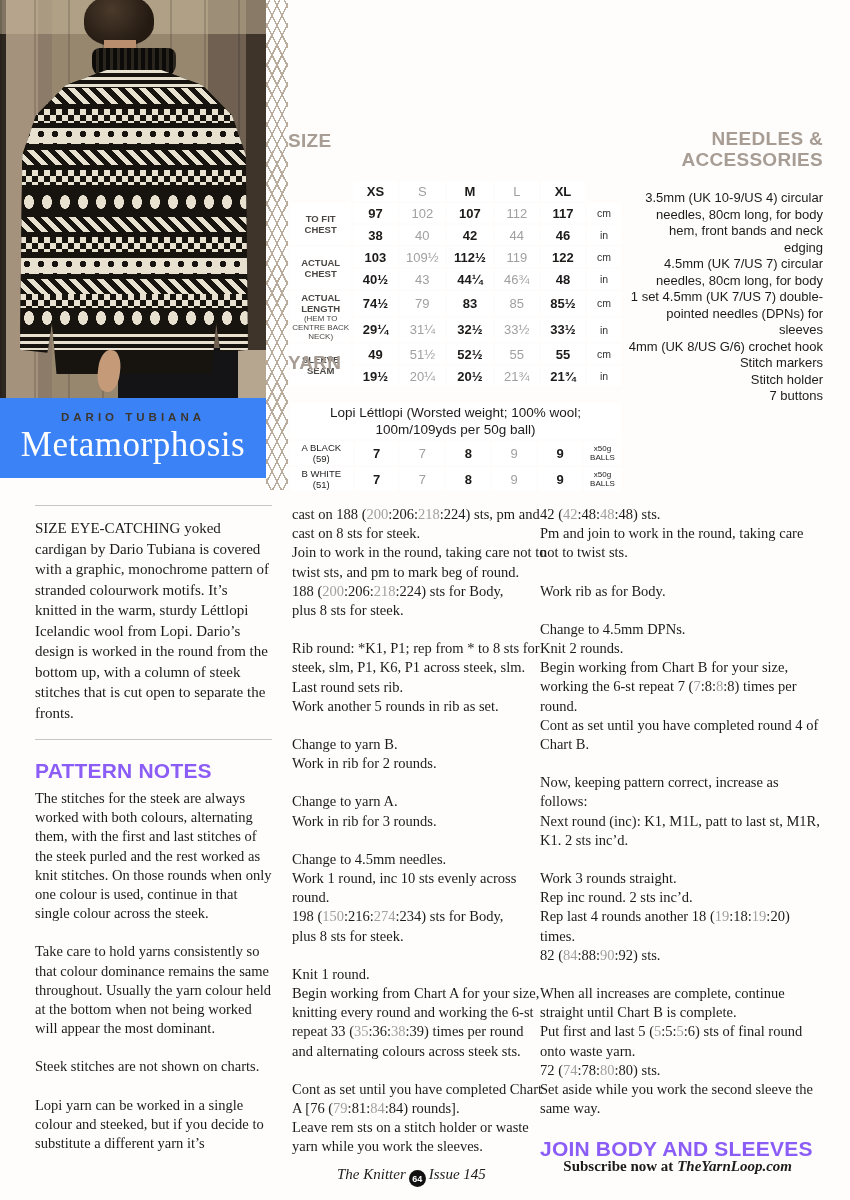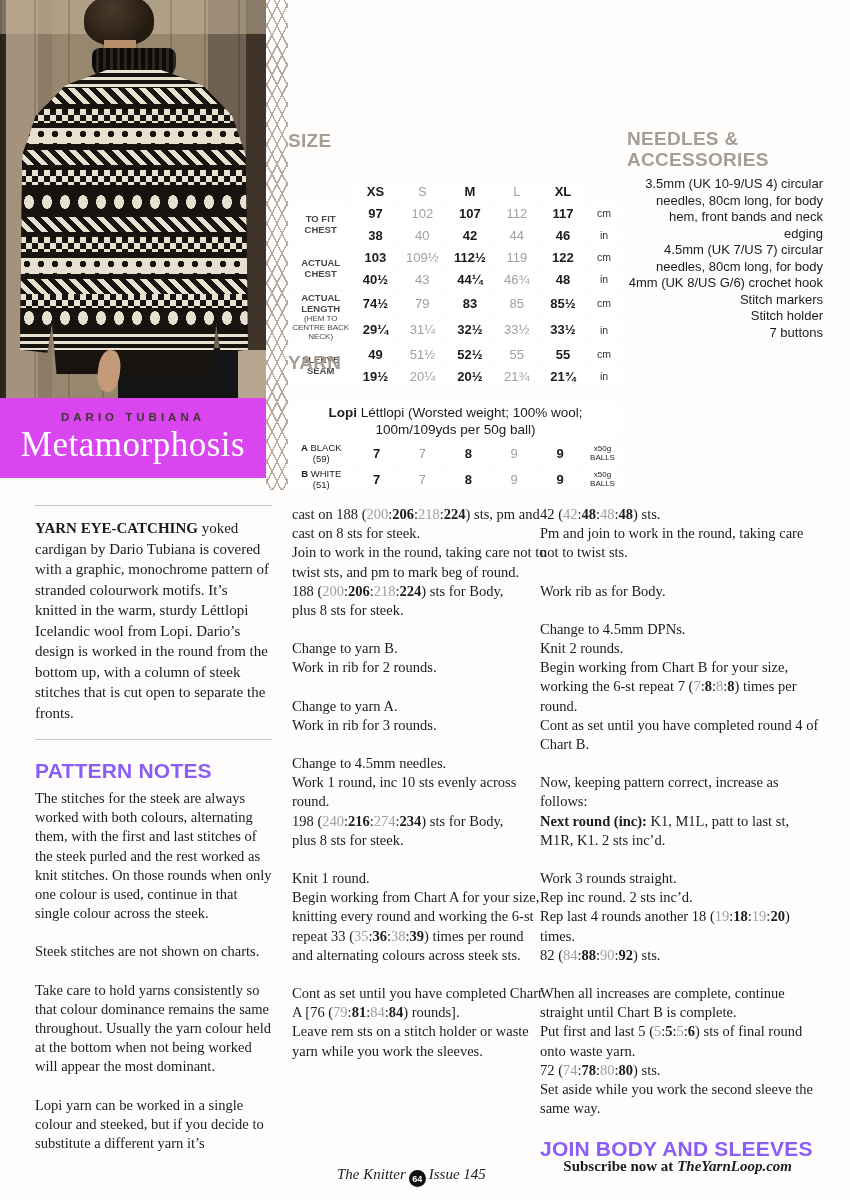--- a/index.html
+++ b/index.html
@@ -32,21 +32,21 @@
   .collar{position:absolute;left:92px;top:48px;width:84px;height:30px;border-radius:8px 8px 14px 14px;
     background:repeating-linear-gradient(90deg,#0d0b09 0 4px,#2a251d 4px 7px);}
 
   
   .stitch-strip{position:absolute;left:266px;top:0;width:22px;height:490px;background:#fff;
     background-image:
       repeating-linear-gradient(63deg, rgba(0,0,0,0) 0 4px, #b9ac9d 4px 5.5px, rgba(0,0,0,0) 5.5px 9px),
       repeating-linear-gradient(-63deg, rgba(0,0,0,0) 0 4px, #b9ac9d 4px 5.5px, rgba(0,0,0,0) 5.5px 9px);}
 
   
-  .title-band{position:absolute;left:0;top:398px;width:266px;height:80px;background:#d946ef;
+  .title-band{position:absolute;left:0;top:398px;width:266px;height:80px;background:#3b82f6;
     text-align:center;}
   .author{margin-top:13px;font:700 11.5px "Liberation Sans",sans-serif;letter-spacing:4px;color:#3d362f;}
   .pattern-title{margin-top:2px;font:400 35px "Liberation Serif",serif;color:#ffffff;letter-spacing:.5px;}
 
   
   .sec-h{font:700 19px "Liberation Sans",sans-serif;color:#a79d94;letter-spacing:.3px;line-height:21px;}
   .col-heading{margin:20px 0 7px;font:700 21px "Liberation Sans",sans-serif;color:#8b5cf6;letter-spacing:.2px;line-height:22px;}
 
   
   .size-area{position:absolute;left:288px;top:130px;width:335px;}
@@ -63,35 +63,35 @@
   td.un{width:34px;font:400 10.5px "Liberation Sans",sans-serif;color:#333;}
   .yarn-area{position:absolute;left:288px;top:352px;width:335px;}
   .yarn-area .sec-h{margin-bottom:8px;}
   td.ydesc{background:#efedeb;text-align:left;font:400 13.5px "Liberation Sans",sans-serif;color:#1d1b1a;
            padding:6px 8px;line-height:17px;}
   td.ylab{background:#fff;font:400 9.5px "Liberation Sans",sans-serif;color:#1d1b1a;width:62px;height:26px;}
   td.yunit{font:400 8px "Liberation Sans",sans-serif;color:#1d1b1a;line-height:9px;width:34px;}
 
   
   .needles-area{position:absolute;left:627px;top:128px;width:196px;}
-  .needles-area .sec-h{margin-bottom:6px;}
+  .needles-area .sec-h{margin-bottom:20px;text-align:right;}
   .needle-item{font:400 13px "Liberation Sans",sans-serif;line-height:16.5px;color:#1d1b1a;text-align:right;}
 
   
   .col{position:absolute;top:505px;height:652px;overflow:hidden;font-size:14.5px;line-height:19.2px;}
   .col-1{left:35px;width:237px;}
   .col-2{left:292px;width:256px;}
   .col-3{left:540px;width:280px;}
   .body-p{margin:0 0 19px;}
   .body-p.tight{margin-bottom:0;}
   .standfirst-p{margin:0 0 18px;padding:12px 0 16px;border-top:1px solid #c9c5c1;border-bottom:1px solid #c9c5c1;
     font-size:15px;line-height:20.5px;}
   .col .col-heading:first-child{margin-top:0;}
   .alt{color:#a0a0a0;}
-  b{font-weight:700;}
+  b{font-weight:400;}
 
   
   .footer{position:absolute;left:0;top:1158px;width:850px;height:24px;font-size:15px;}
   .f-left{position:absolute;left:337px;top:0;font-style:italic;color:#1d1b1a;}
   .issue-circle{display:inline-flex;align-items:center;justify-content:center;width:17px;height:17px;
     border-radius:50%;background:#111;color:#fff;font:700 9px "Liberation Sans",sans-serif;font-style:normal;
     vertical-align:-3px;margin:12px 3px;}
   .f-right{position:absolute;right:58px;top:0;font-weight:700;}
   .f-right .site{font-style:italic;}
 </style>
@@ -263,40 +263,42 @@
           </tr>
         </tbody>
       </table>
   </div>
 
   <div class="needles-area">
     <div class="sec-h">NEEDLES &amp; ACCESSORIES</div>
     <div id="needles-list">
         <div class="needle-item">3.5mm (UK 10-9/US 4) circular needles, 80cm long, for body hem, front bands and neck edging</div>
         <div class="needle-item">4.5mm (UK 7/US 7) circular needles, 80cm long, for body</div>
+        <div class="needle-item">1 set 4.5mm (UK 7/US 7) double-pointed needles (DPNs) for sleeves</div>
         <div class="needle-item">4mm (UK 8/US G/6) crochet hook</div>
         <div class="needle-item">Stitch markers</div>
         <div class="needle-item">Stitch holder</div>
         <div class="needle-item">7 buttons</div>
       </div>
   </div>
 
   <div class="col col-1">
-      <p class="standfirst-p"><b>YARN EYE-CATCHING</b> yoked cardigan by Dario Tubiana is covered with a graphic, monochrome pattern of stranded colourwork motifs. It’s knitted in the warm, sturdy Léttlopi Icelandic wool from Lopi. Dario’s design is worked in the round from the bottom up, with a column of steek stitches that is cut open to separate the fronts.</p>
+      <p class="standfirst-p"><b>SIZE EYE-CATCHING</b> yoked cardigan by Dario Tubiana is covered with a graphic, monochrome pattern of stranded colourwork motifs. It’s knitted in the warm, sturdy Léttlopi Icelandic wool from Lopi. Dario’s design is worked in the round from the bottom up, with a column of steek stitches that is cut open to separate the fronts.</p>
       <h2 class="col-heading">PATTERN NOTES</h2>
       <p class="body-p">The stitches for the steek are always worked with both colours, alternating them, with the first and last stitches of the steek purled and the rest worked as knit stitches. On those rounds when only one colour is used, continue in that single colour across the steek.</p>
+      <p class="body-p">Take care to hold yarns consistently so that colour dominance remains the same throughout. Usually the yarn colour held at the bottom when not being worked will appear the most dominant.</p>
       <p class="body-p">Steek stitches are not shown on charts.</p>
-      <p class="body-p">Take care to hold yarns consistently so that colour dominance remains the same throughout. Usually the yarn colour held at the bottom when not being worked will appear the most dominant.</p>
       <p class="body-p">Lopi yarn can be worked in a single colour and steeked, but if you decide to substitute a different yarn it’s recommended that you swatch it in a single colour and then cut through the swatch to ensure it will remain relatively stable when steeked.</p>
     </div>
   <div class="col col-2">
       <p class="body-p">cast on 188 (<span class="alt">200</span>:<b>206</b>:<span class="alt">218</span>:<b>224</b>) sts, pm and cast on 8 sts for steek.<br>Join to work in the round, taking care not to twist sts, and pm to mark beg of round.<br>188 (<span class="alt">200</span>:<b>206</b>:<span class="alt">218</span>:<b>224</b>) sts for Body,<br>plus 8 sts for steek.</p>
+      <p class="body-p"><b>Rib round:</b> *K1, P1; rep from * to 8 sts for steek, slm, P1, K6, P1 across steek, slm.<br>Last round sets rib.<br>Work another 5 rounds in rib as set.</p>
       <p class="body-p">Change to yarn B.<br>Work in rib for 2 rounds.</p>
       <p class="body-p">Change to yarn A.<br>Work in rib for 3 rounds.</p>
-      <p class="body-p">Change to 4.5mm needles.<br>Work 1 round, inc 10 sts evenly across round.<br>198 (<span class="alt">240</span>:<b>216</b>:<span class="alt">274</span>:<b>234</b>) sts for Body,<br>plus 8 sts for steek.</p>
+      <p class="body-p">Change to 4.5mm needles.<br>Work 1 round, inc 10 sts evenly across round.<br>198 (<span class="alt">150</span>:<b>216</b>:<span class="alt">274</span>:<b>234</b>) sts for Body,<br>plus 8 sts for steek.</p>
       <p class="body-p">Knit 1 round.<br>Begin working from Chart A for your size, knitting every round and working the 6-st repeat 33 (<span class="alt">35</span>:<b>36</b>:<span class="alt">38</span>:<b>39</b>) times per round and alternating colours across steek sts.</p>
       <p class="body-p">Cont as set until you have completed Chart A [76 (<span class="alt">79</span>:<b>81</b>:<span class="alt">84</span>:<b>84</b>) rounds].<br>Leave rem sts on a stitch holder or waste yarn while you work the sleeves.</p>
     </div>
   <div class="col col-3">
       <p class="body-p">42 (<span class="alt">42</span>:<b>48</b>:<span class="alt">48</span>:<b>48</b>) sts.<br>Pm and join to work in the round, taking care not to twist sts.</p>
       <p class="body-p">Work rib as for Body.</p>
       <p class="body-p">Change to 4.5mm DPNs.<br>Knit 2 rounds.<br>Begin working from Chart B for your size, working the 6-st repeat 7 (<span class="alt">7</span>:<b>8</b>:<span class="alt">8</span>:<b>8</b>) times per round.<br>Cont as set until you have completed round 4 of Chart B.</p>
       <p class="body-p tight">Now, keeping pattern correct, increase as follows:</p>
       <p class="body-p"><b>Next round (inc):</b> K1, M1L, patt to last st, M1R, K1. 2 sts inc’d.</p>
       <p class="body-p">Work 3 rounds straight.<br>Rep inc round. 2 sts inc’d.<br>Rep last 4 rounds another 18 (<span class="alt">19</span>:<b>18</b>:<span class="alt">19</span>:<b>20</b>) times.<br>82 (<span class="alt">84</span>:<b>88</b>:<span class="alt">90</span>:<b>92</b>) sts.</p>

